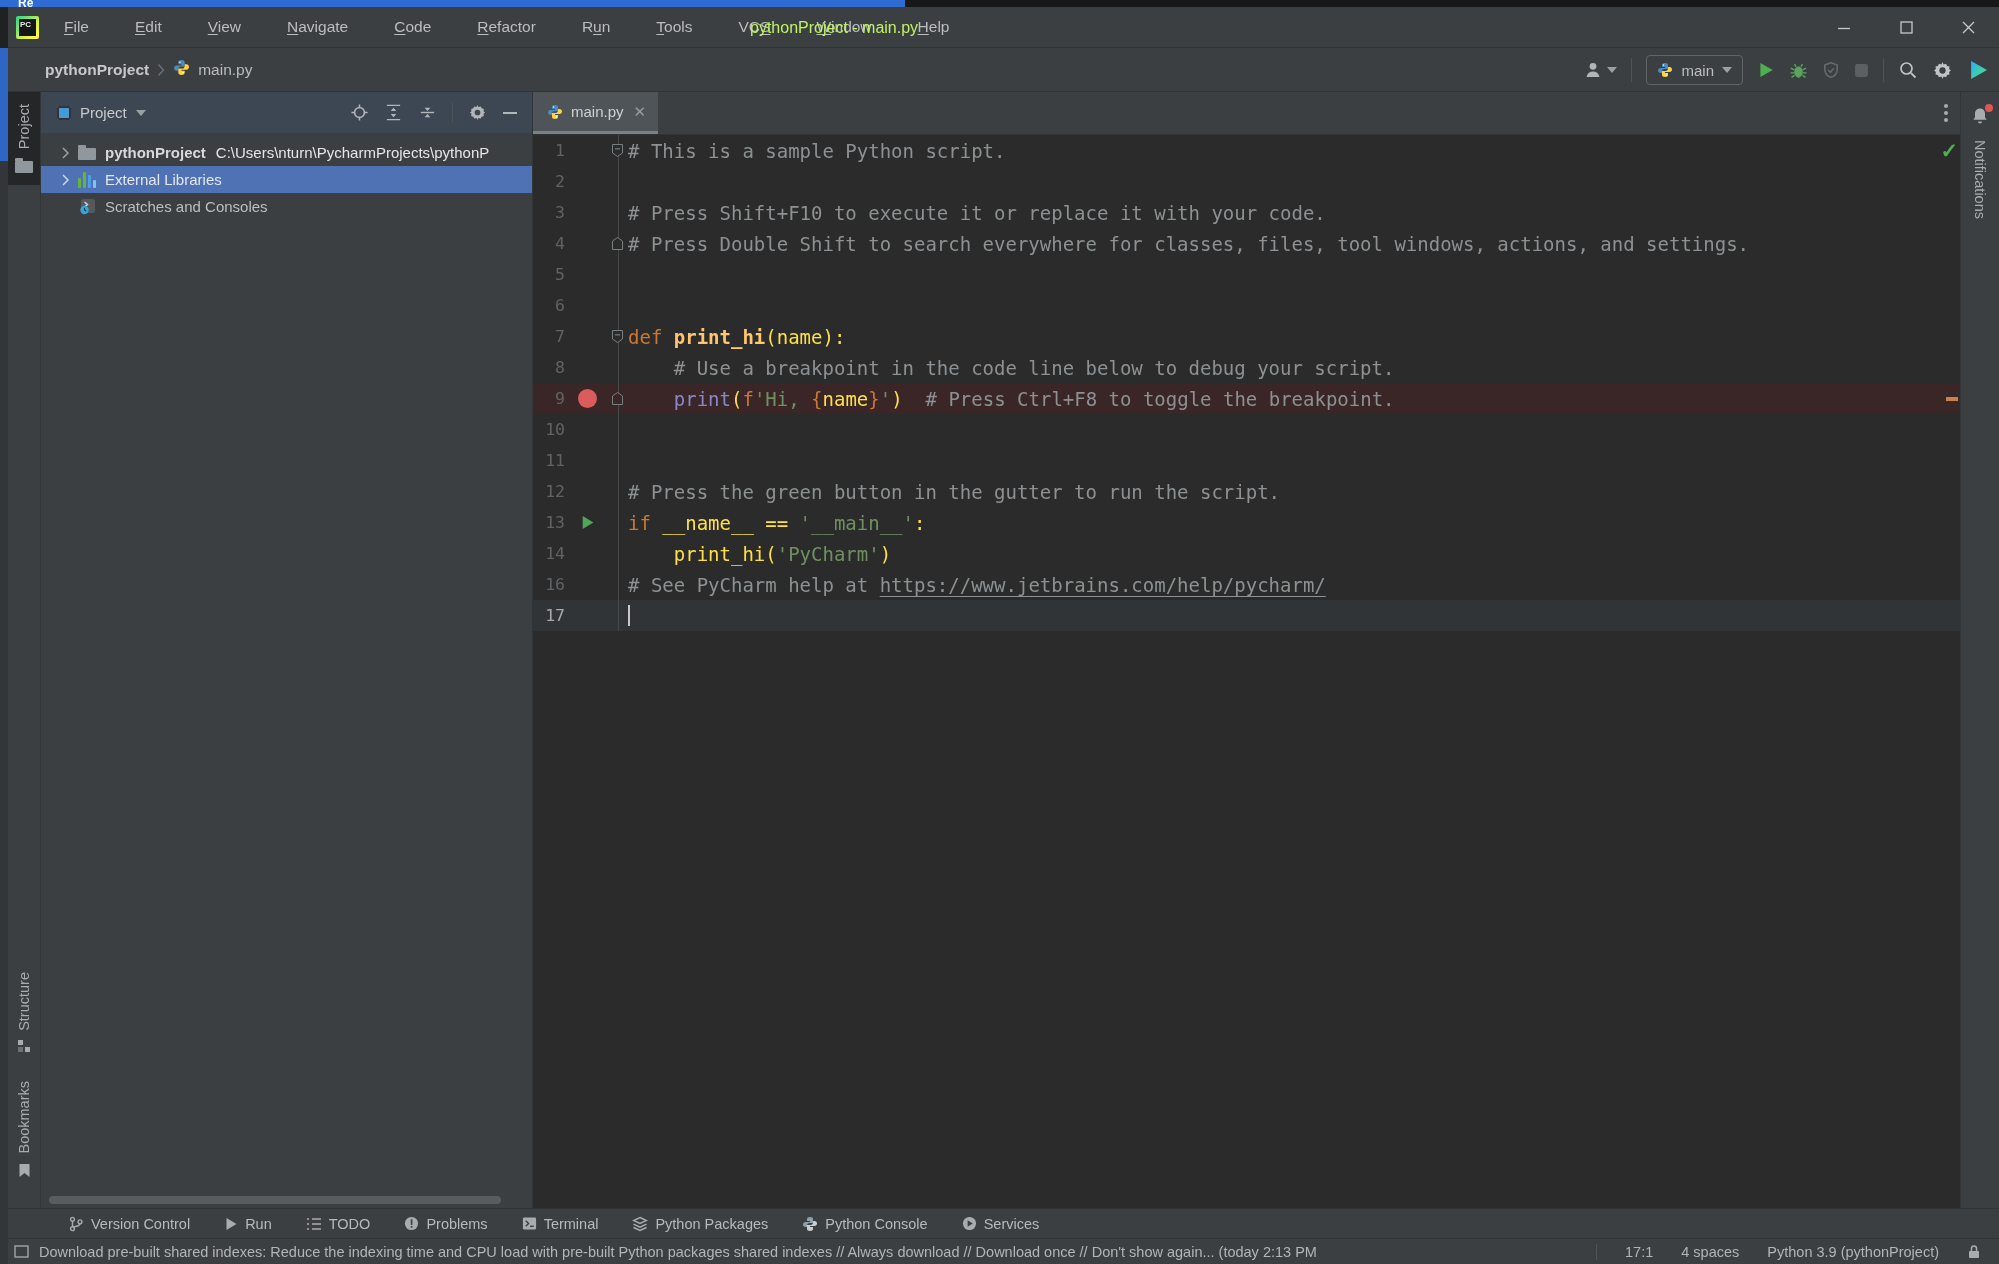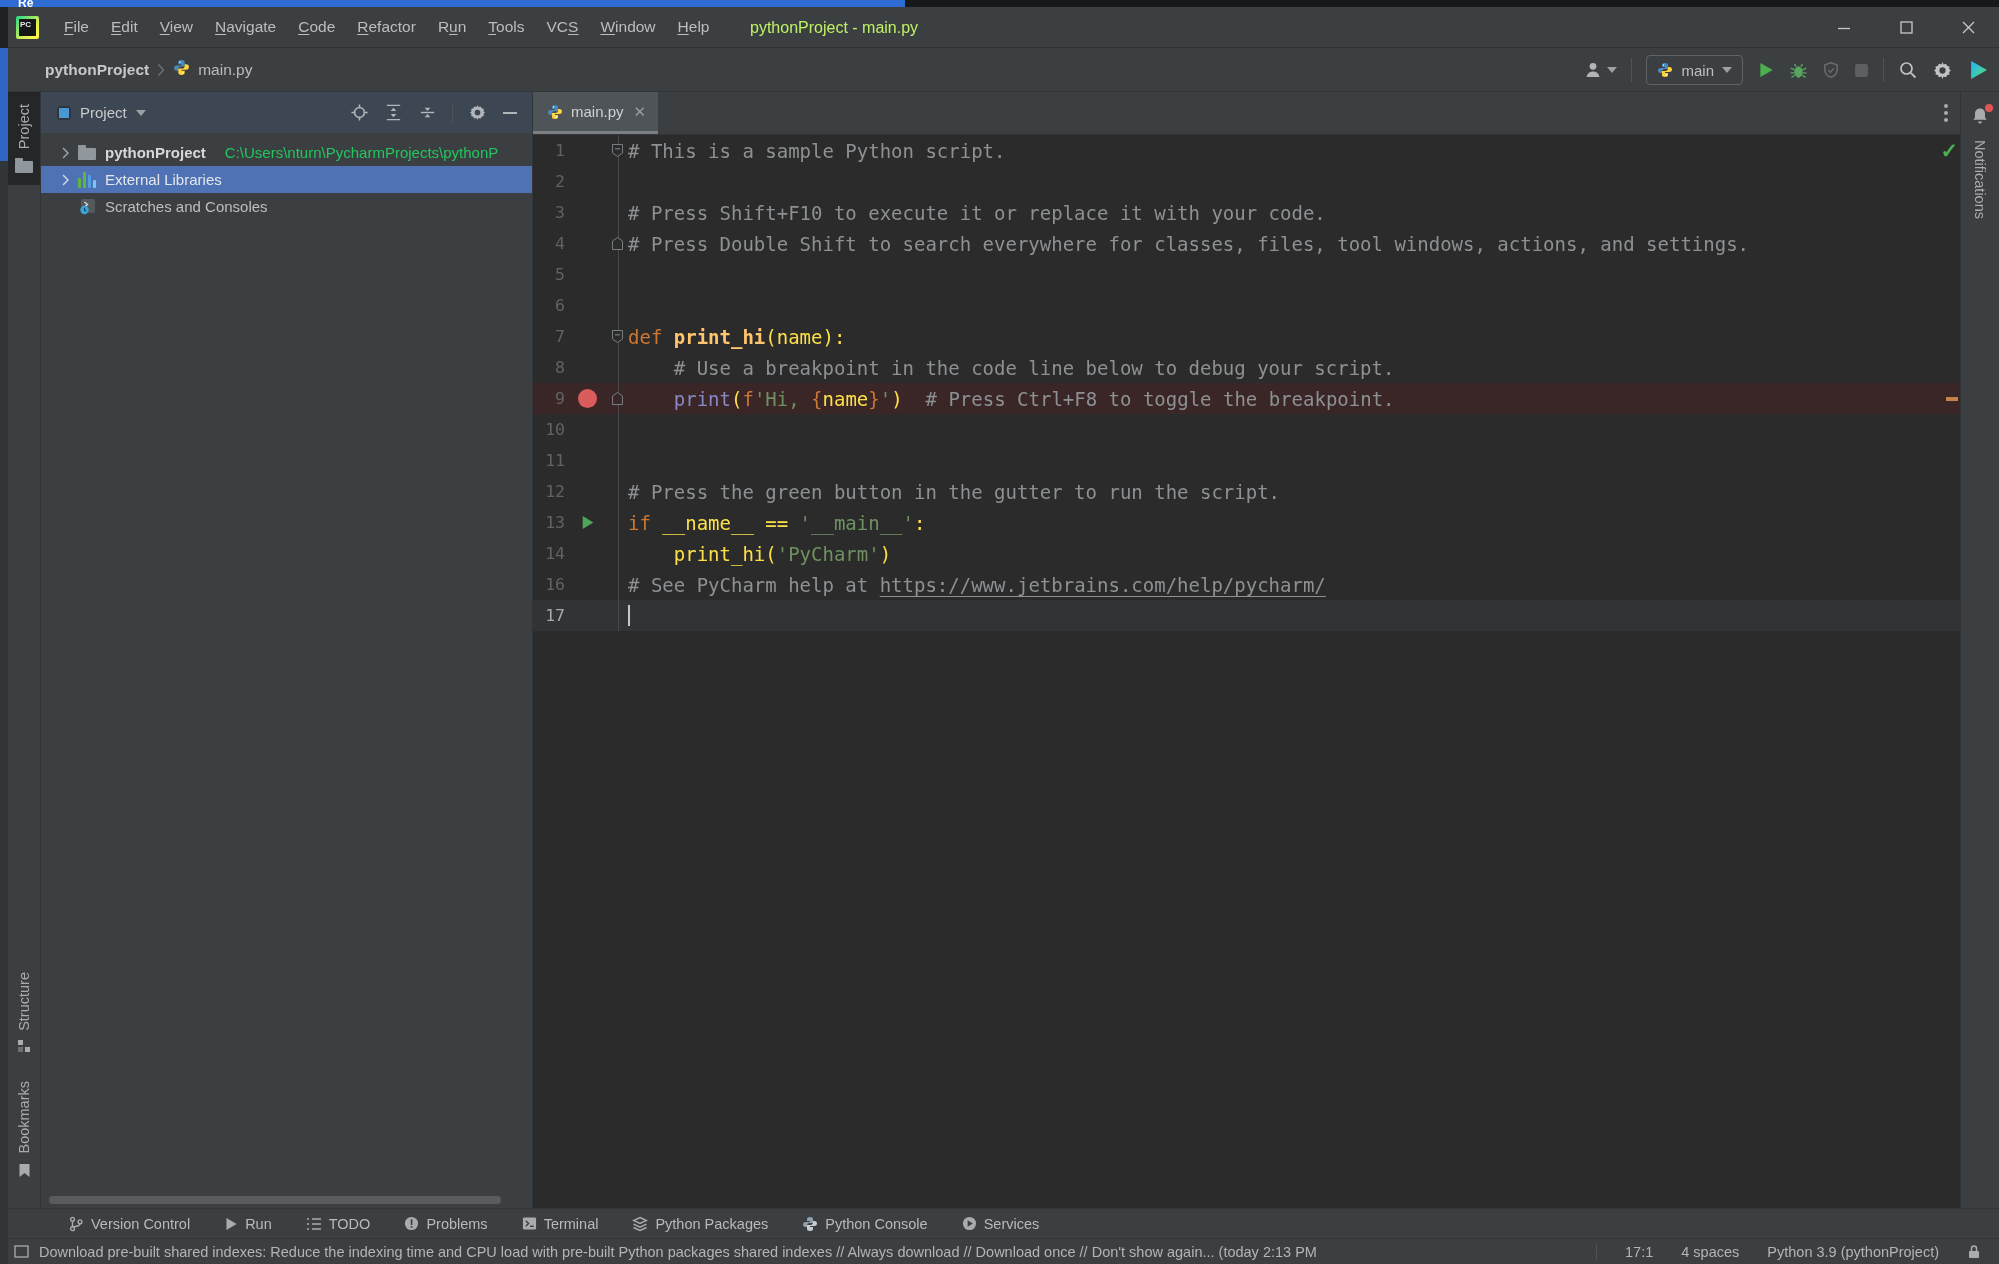--- a/index.html
+++ b/index.html
@@ -13,21 +13,21 @@
   .behind-left { position:absolute; top:7px; left:0; width:8px; bottom:0;
     background:linear-gradient(180deg,#1f2123 0px,#1f2123 41px,#2f66c6 41px,#2f66c6 154px,#333639 154px,#333639 100%); }
 
   
   .ide { position:absolute; top:7px; left:8px; width:1991px; bottom:0; background:#3c3f41; display:flex; flex-direction:column; }
 
   
   .titlebar { height:41px; display:flex; align-items:center; border-bottom:1px solid #303234; position:relative; flex:none; }
   .pc-logo { width:23px; height:23px; margin:0 14px 0 8px; background:linear-gradient(135deg,#21d789 0%,#eff24a 70%,#fcf84a 100%); position:relative; border-radius:2px; flex:none; }
   .pc-logo span { position:absolute; inset:3px; background:#151617; color:#e8e8e8; font-size:8px; font-weight:bold; padding:1px 0 0 1px; }
-  .menus { display:flex; align-items:center; height:100%; }
+  .menus { display:flex; align-items:center; height:100%;gap:24px; }
   .menu-item { padding:0 11px; line-height:40px; font-size:15.5px; color:#bbbdbf; cursor:default; }
   .menu-item u { text-decoration:underline; text-underline-offset:2px; }
   .win-title { position:absolute; left:742px; top:0; line-height:41px; font-size:16px; color:#bef264; }
   .win-controls { position:absolute; right:0; top:0; height:41px; display:flex; }
   .win-btn { width:62px; height:41px; display:flex; align-items:center; justify-content:center; }
 
   
   .navbar { height:44px; display:flex; align-items:center; border-bottom:1px solid #323537; position:relative; flex:none; }
   .crumbs { display:flex; align-items:center; margin-left:37px; gap:8px; }
   .crumb-project { font-size:15.5px; font-weight:bold; color:#c6c8ca; }
@@ -61,21 +61,21 @@
   .pp-title { font-size:15px; color:#c9cbcd; }
   .pp-square { width:14px; height:14px; background:#4699d4; border-radius:2px; box-shadow:inset 0 0 0 2px #30343a; }
   .pp-actions { margin-left:auto; display:flex; align-items:center; gap:15px; }
   .pp-tree { padding-top:6px; }
   .tree-row { height:27px; display:flex; align-items:center; font-size:15px; color:#bcbec0; white-space:nowrap; overflow:hidden; }
   .tree-row.selected { background:#4f72b4; color:#e3e7ec; }
   .tr-chevron { width:20px; margin-left:14px; flex:none; display:flex; justify-content:center; }
   .tr-noChevron { width:20px; margin-left:14px; flex:none; }
   .tr-icon { width:20px; margin:0 8px 0 2px; flex:none; display:flex; justify-content:center; align-items:center; }
   .tr-name-bold { font-weight:bold; color:#d6d8da; }
-  .tr-path { color:#22c55e; margin-left:19px; overflow:hidden; }
+  .tr-path { color:#e5e5e5; margin-left:10px; overflow:hidden; }
   .folder { width:18px; height:12px; background:#90989e; border-radius:1px; position:relative; margin-top:3px; }
   .folder::before { content:""; position:absolute; top:-3px; left:0; width:8px; height:3px; background:#90989e; border-radius:1px 1px 0 0; }
   .libbars { display:flex; align-items:flex-end; gap:2px; height:16px; }
   .libbars i { display:block; width:3px; border-radius:1px; }
   .pp-hscroll { position:absolute; left:8px; bottom:4px; width:452px; height:8px; background:#595c5e; border-radius:4px; }
 
   
   .editor-col { flex:1; display:flex; flex-direction:column; min-width:0; }
   .tabbar { height:43px; background:#3c3f41; border-bottom:1px solid #323537; display:flex; align-items:stretch; flex:none; position:relative; }
   .tab { display:flex; align-items:center; gap:8px; padding:0 12px 0 14px; background:#4f5459; border-bottom:3px solid #7c8084; }

